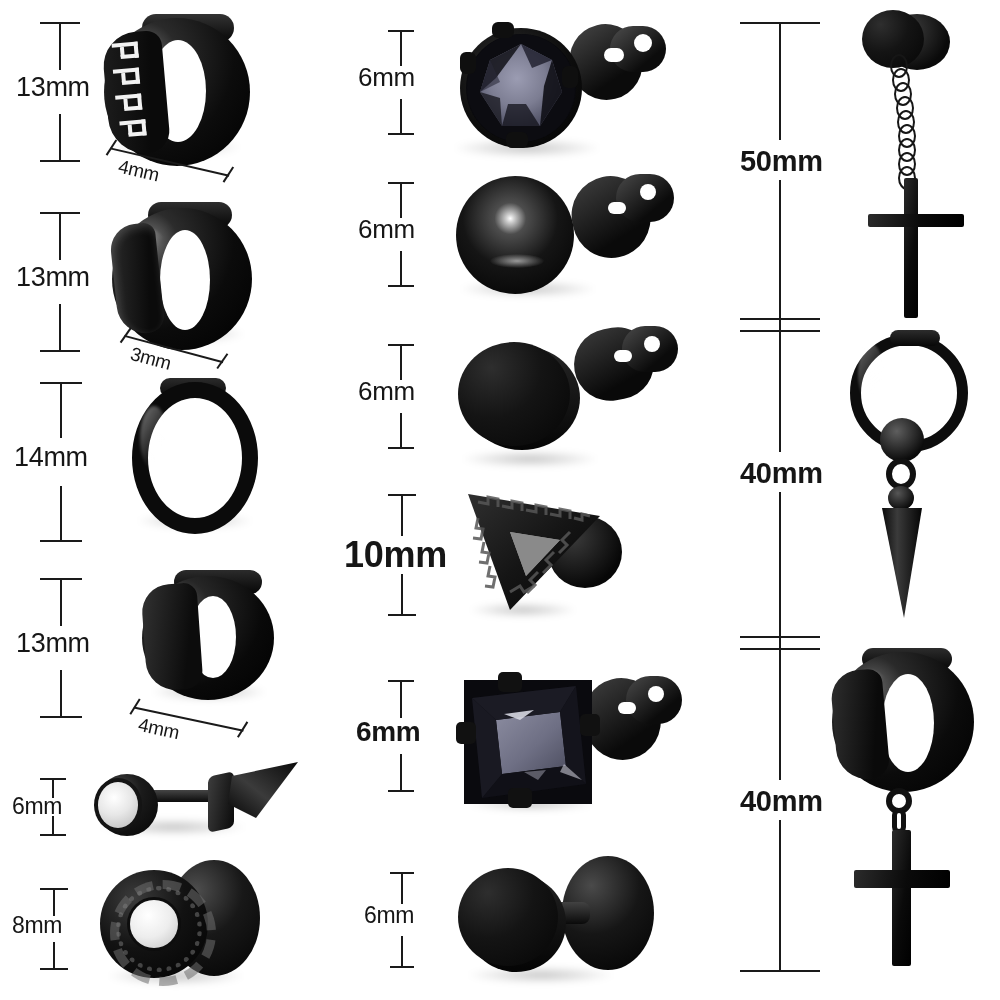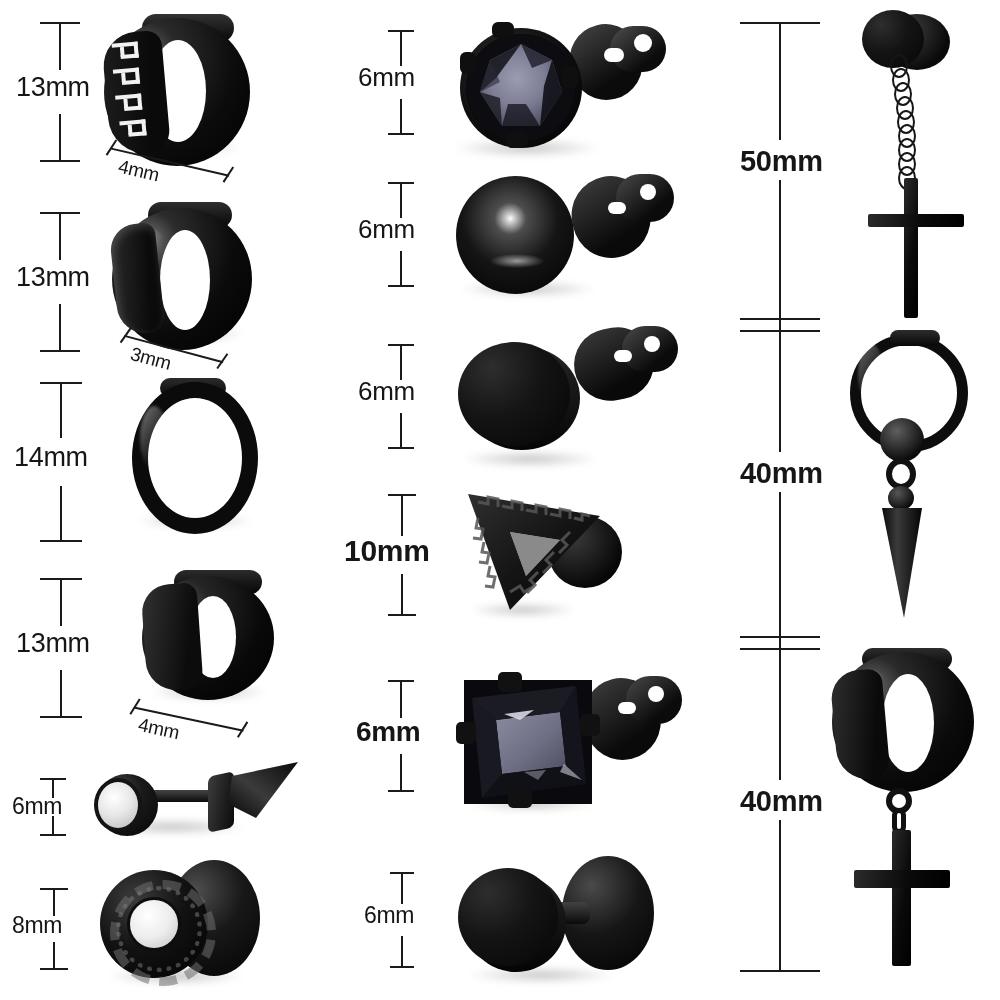--- a/index.html
+++ b/index.html
@@ -354,21 +354,21 @@
          background:linear-gradient(180deg,#262626,#050505);"></div>
     <div class="disc flat" style="left:10px;top:16px;width:112px;height:104px;"></div>
   </div>
 
   <div class="dim" style="left:388px;top:494px;width:28px;height:122px;">
     <div class="cap" style="top:0;width:28px;"></div>
     <div class="stem" style="top:0;height:42px;"></div>
     <div class="stem" style="bottom:0;height:42px;"></div>
     <div class="cap" style="bottom:0;width:28px;"></div>
   </div>
-  <div class="dlabel" style="left:344px;top:534px;font-size:30px;font-weight:bold;">10mm</div>
+  <div class="dlabel" style="left:344px;top:534px;font-size:36px;font-weight:bold;">10mm</div>
 
   <div class="piece" style="left:452px;top:484px;width:200px;height:146px;">
     <div class="shadow" style="left:16px;top:118px;width:110px;height:16px;"></div>
 
     <div style="position:absolute;left:96px;top:32px;width:74px;height:72px;border-radius:50%;
          background:radial-gradient(circle at 34% 30%, #3a3a3a, #070707 72%);"></div>
 
     <svg width="200" height="146" viewBox="0 0 200 146" style="position:absolute;left:0;top:0;">
       <defs>
         <linearGradient id="triG" x1="0" y1="0" x2="1" y2="1">

